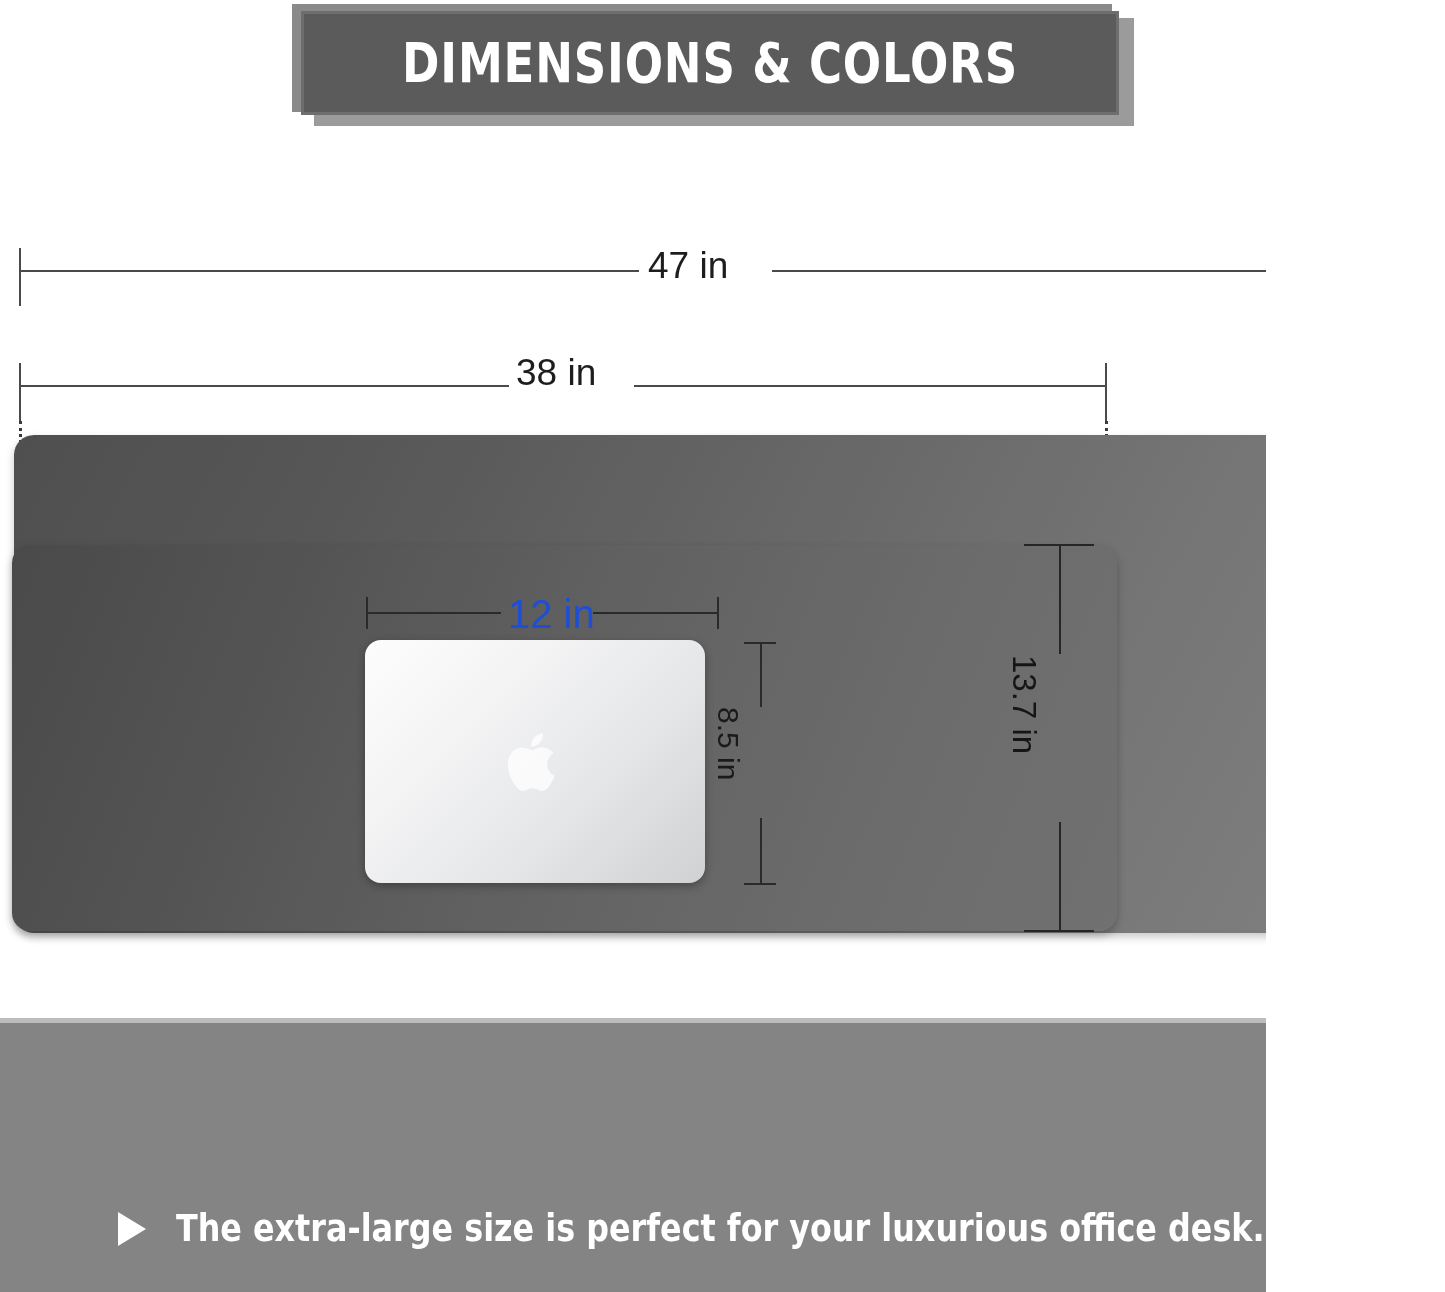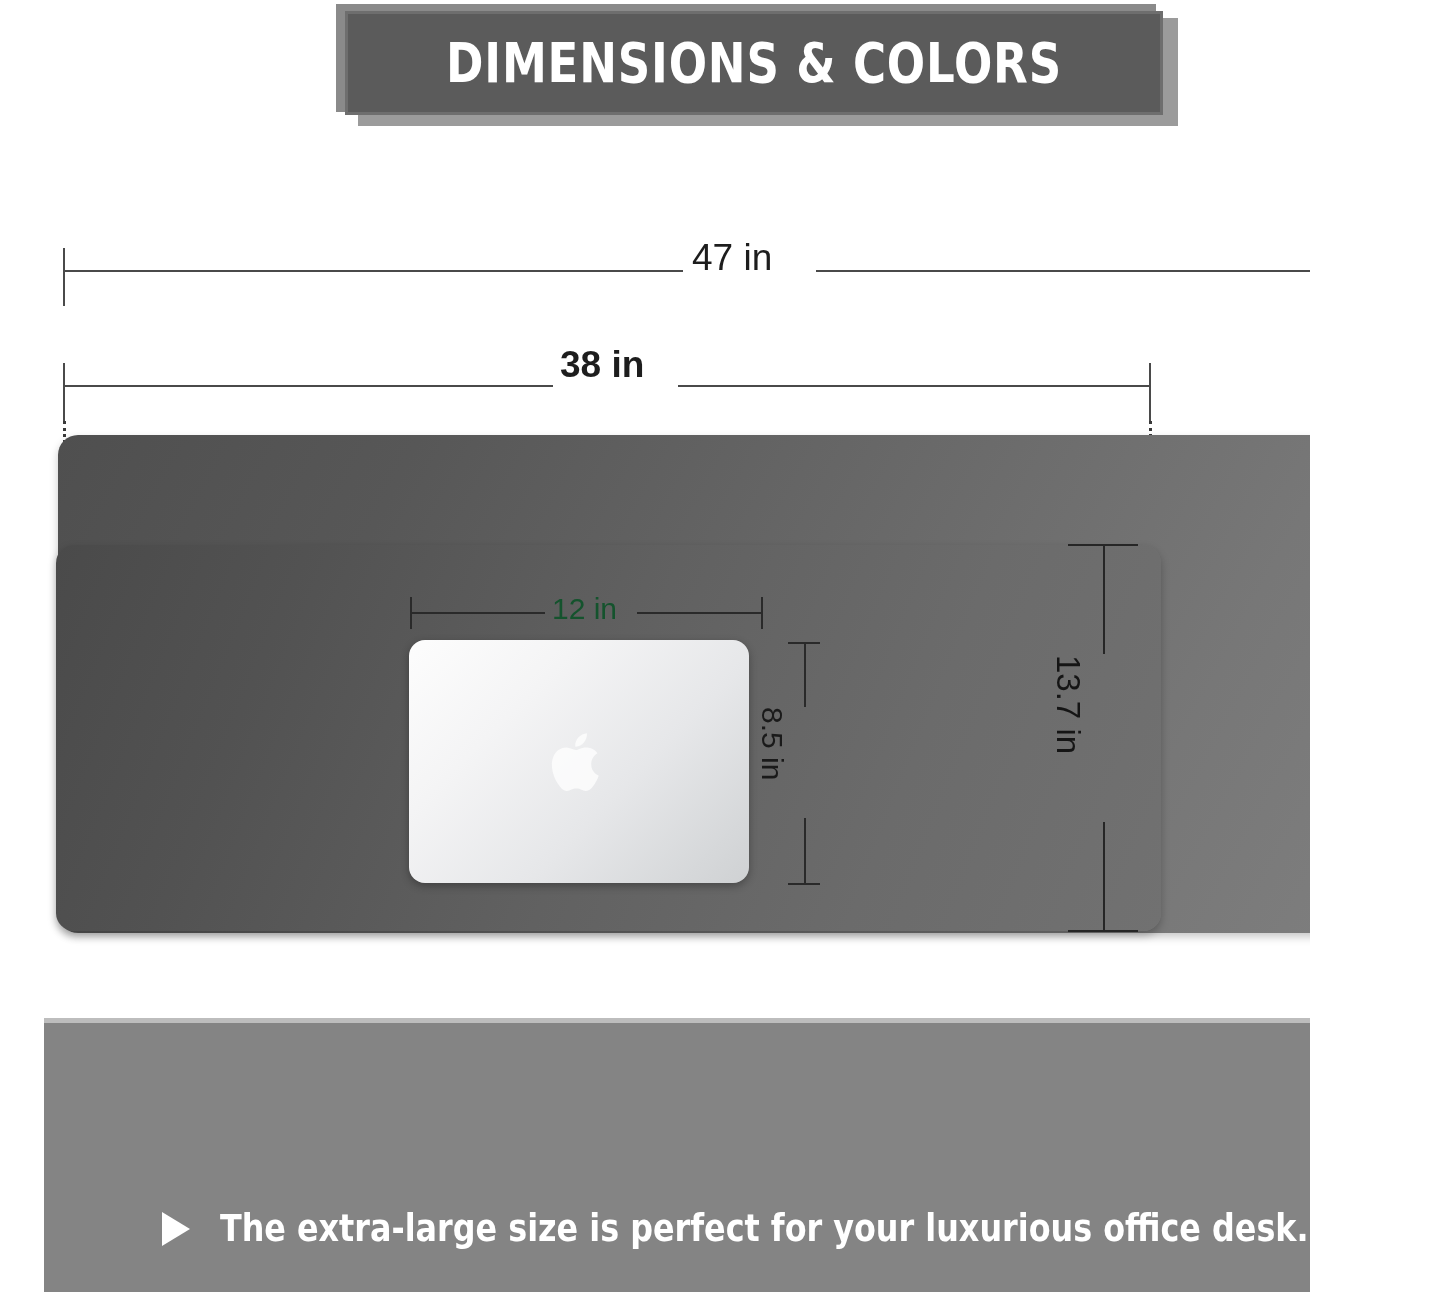--- a/index.html
+++ b/index.html
@@ -9,21 +9,20 @@
   }
   body {
     font-family: "Liberation Sans", sans-serif;
   }
   #page {
     position: relative;
     width: 1266px;
     height: 1292px;
     background: #ffffff;
     overflow: hidden;
-    margin-left: 44px;
   }
 
   
   #banner-wrap {
     position: absolute;
     left: 292px;
     top: 4px;
     width: 845px;
     height: 122px;
   }
@@ -202,27 +201,27 @@
     <div class="banner-shadow-a"></div>
     <div class="banner-shadow-b"></div>
     <div class="banner-plate"></div>
     <div id="banner-title">DIMENSIONS &amp; COLORS</div>
   </div>
 
   <div class="tick-v" style="left:19px; top:248px; height:58px;"></div>
   <div class="tick-v" style="left:1400px; top:248px; height:58px;"></div>
   <div class="dim-h-line" style="left:19px; top:270px; width:620px;"></div>
   <div class="dim-h-line" style="left:772px; top:270px; width:629px;"></div>
-  <div class="dim-label on-white" style="left:648px; top:237px; font-size:37px;">47 in</div>
+  <div class="dim-label on-white" style="left:648px; top:245px; font-size:37px;">47 in</div>
 
   <div class="tick-v" style="left:19px; top:363px; height:58px;"></div>
   <div class="tick-v" style="left:1105px; top:363px; height:58px;"></div>
   <div class="dim-h-line" style="left:19px; top:385px; width:490px;"></div>
   <div class="dim-h-line" style="left:634px; top:385px; width:472px;"></div>
-  <div class="dim-label on-white" style="left:516px; top:344px; font-size:37px;font-weight:bold;">38 in</div>
+  <div class="dim-label on-white" style="left:516px; top:352px; font-size:37px;">38 in</div>
 
   <div class="guide-dotted-v" style="left:19px; top:421px; height:125px;"></div>
   <div class="guide-dotted-v" style="left:1400px; top:306px; height:130px;"></div>
   <div class="guide-dotted-v" style="left:1105px; top:421px; height:125px;"></div>
   <div class="guide-dotted-h" style="left:1020px; top:544px; width:88px;"></div>
   <div class="guide-dotted-h" style="left:1020px; top:930px; width:88px;"></div>
 
   <div id="mat-large"></div>
   <div id="mat-small"></div>
 
@@ -230,21 +229,21 @@
     <svg id="apple-logo" viewBox="0 0 56 66">
       <path d="M40.2 35.2c-.1-7.3 6-10.8 6.2-11-3.4-5-8.7-5.6-10.6-5.7-4.5-.5-8.8 2.6-11.1 2.6-2.3 0-5.8-2.6-9.5-2.5-4.9.1-9.4 2.8-11.9 7.2-5.1 8.8-1.3 21.8 3.6 28.9 2.4 3.5 5.3 7.4 9.1 7.2 3.6-.1 5-2.3 9.4-2.3s5.6 2.3 9.5 2.3c3.9-.1 6.4-3.5 8.8-7 2.8-4 3.9-7.9 4-8.1-.1-.1-7.6-2.9-7.5-11.6z" fill="#ffffff" opacity="0.92"></path>
       <path d="M32.9 13.5c2-2.5 3.4-5.9 3-9.3-2.9.1-6.5 1.9-8.6 4.4-1.9 2.2-3.5 5.7-3.1 9 3.3.3 6.6-1.6 8.7-4.1z" fill="#ffffff" opacity="0.92"></path>
     </svg>
   </div>
 
   <div class="tick-v" style="left:366px; top:597px; height:32px; border-color:#2a2a2a;"></div>
   <div class="tick-v" style="left:717px; top:597px; height:32px; border-color:#2a2a2a;"></div>
   <div class="dim-h-line" style="left:366px; top:612px; width:135px; border-color:#2a2a2a;"></div>
   <div class="dim-h-line" style="left:593px; top:612px; width:125px; border-color:#2a2a2a;"></div>
-  <div class="dim-label" style="left:508px; top:592px; font-size:30px; color:#14532d;">12 in</div>
+  <div class="dim-label" style="left:508px; top:592px; font-size:40px; color:#1d4ed8;">12 in</div>
 
   <div class="tick-h" style="left:744px; top:642px; width:32px; border-color:#2a2a2a;"></div>
   <div class="tick-h" style="left:744px; top:883px; width:32px; border-color:#2a2a2a;"></div>
   <div class="dim-v-line" style="left:760px; top:642px; height:65px; border-color:#2a2a2a;"></div>
   <div class="dim-v-line" style="left:760px; top:818px; height:66px; border-color:#2a2a2a;"></div>
   <div class="dim-label" style="left:745px; top:707px; font-size:30px; color:#1a1a1a; transform:rotate(90deg); transform-origin:left top;">8.5 in</div>
 
   <div class="tick-h" style="left:1024px; top:544px; width:70px; border-color:#262626;"></div>
   <div class="tick-h" style="left:1024px; top:930px; width:70px; border-color:#262626;"></div>
   <div class="dim-v-line" style="left:1059px; top:544px; height:110px; border-color:#262626;"></div>

